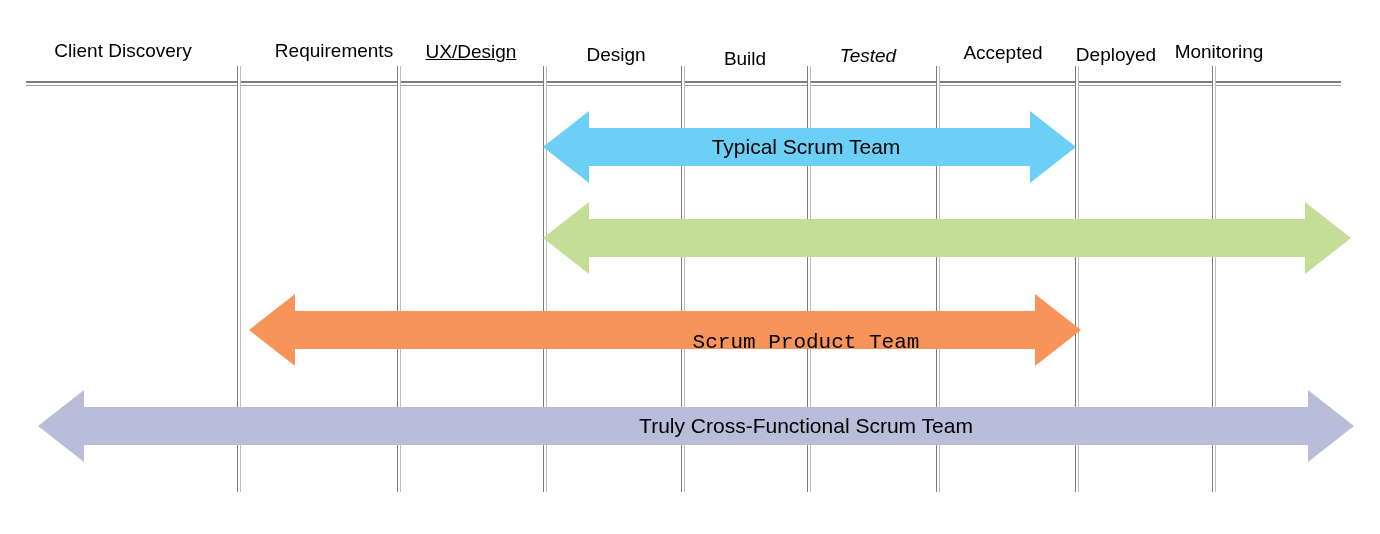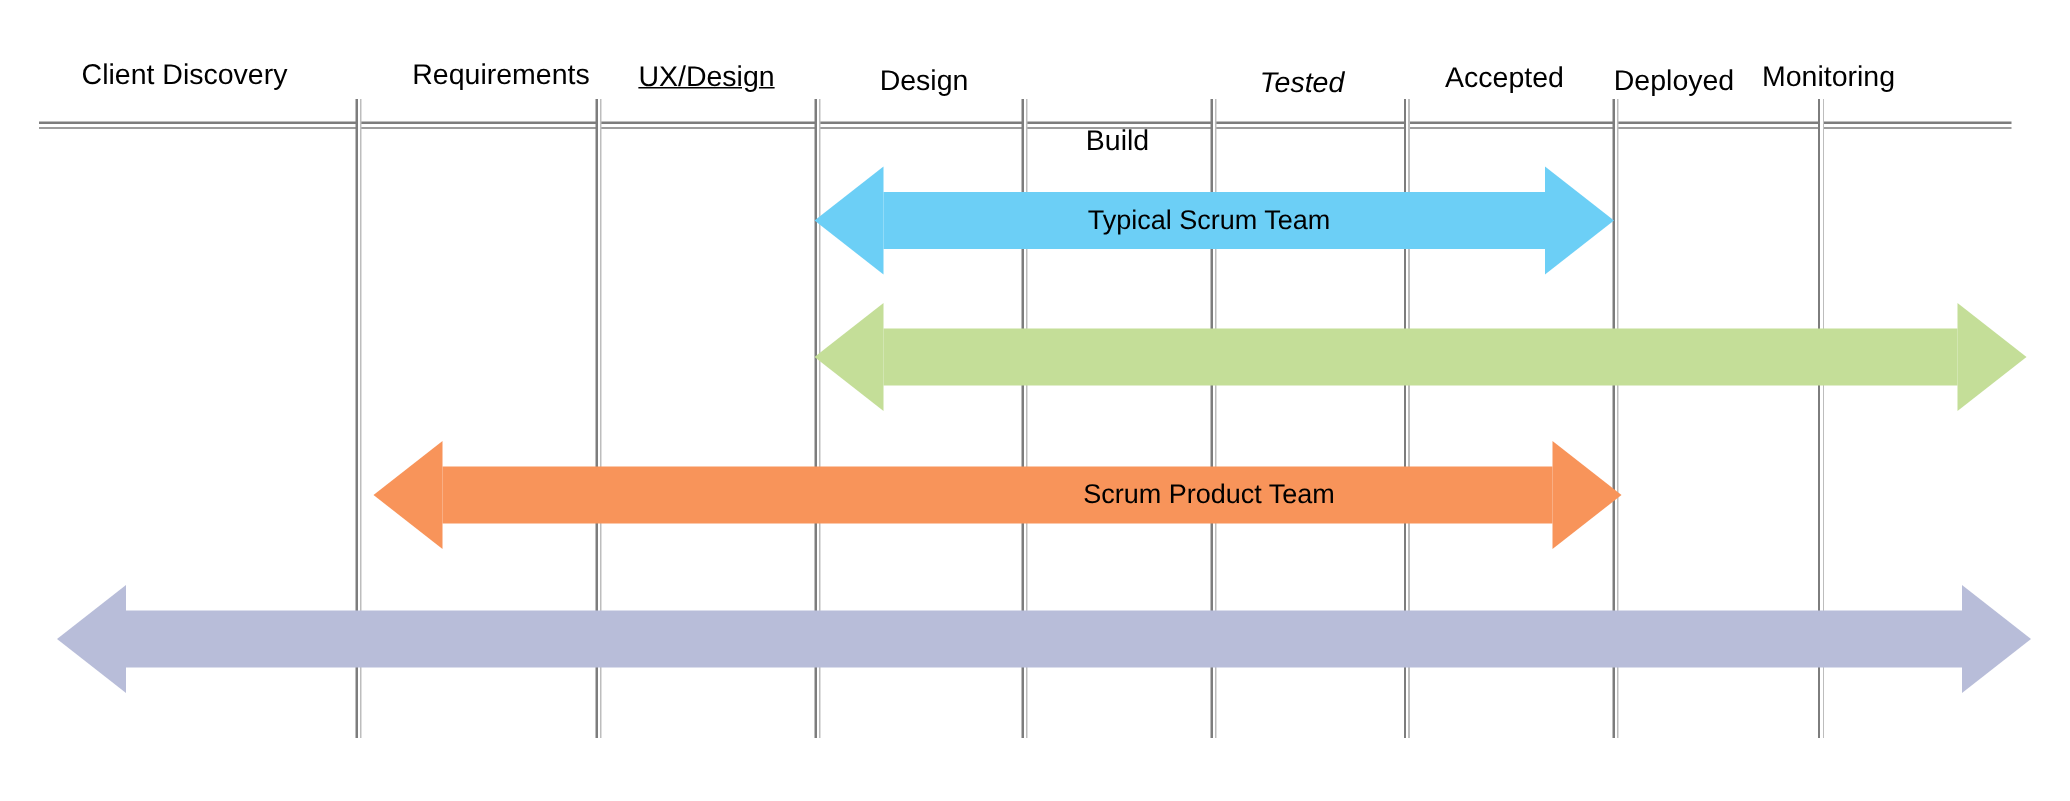--- a/index.html
+++ b/index.html
@@ -70,35 +70,35 @@
     border-left-style: solid;
   }
   .arrow .shaft {
     flex: 1 1 auto;
     height: 38px;
   }
   .arrow-label {
     position: absolute;
     transform: translate(-50%, -50%);
     white-space: nowrap;
-    font-size: 18px;
+    font-size: 21px;
     color: #000000;
     z-index: 3;
   }
 </style>
 </head>
 <body>
 
 <div class="canvas">
   <div class="header-rule"></div>
 <div class="col-header" style="left: 123px; top: 40px;">Client Discovery</div>
     <div class="col-header" style="left: 334px; top: 40px;">Requirements</div>
     <div class="col-header" style="left: 471px; top: 41px; text-decoration: underline;">UX/Design</div>
     <div class="col-header" style="left: 616px; top: 44px;">Design</div>
-    <div class="col-header" style="left: 745px; top: 48px; margin-top: 36px;">Build</div>
+    <div class="col-header" style="left: 745px; top: 48px;">Build</div>
     <div class="col-header" style="left: 868px; top: 45px; font-style: italic;">Tested</div>
     <div class="col-header" style="left: 1003px; top: 42px;">Accepted</div>
     <div class="col-header" style="left: 1116px; top: 44px;">Deployed</div>
     <div class="col-header" style="left: 1219px; top: 41px;">Monitoring</div>
     <div class="vline" style="left: 237px;"></div>
     <div class="vline" style="left: 397px;"></div>
     <div class="vline" style="left: 543px;"></div>
     <div class="vline" style="left: 681px;"></div>
     <div class="vline" style="left: 807px;"></div>
     <div class="vline" style="left: 936px;"></div>
@@ -113,19 +113,20 @@
     <div class="arrow" style="left: 543px; top: 202px; width: 808px;">
       <div class="head-left" style="border-right-color: rgb(196, 222, 152);"></div>
       <div class="shaft" style="background: rgb(196, 222, 152);"></div>
       <div class="head-right" style="border-left-color: rgb(196, 222, 152);"></div>
     </div>
     <div class="arrow" style="left: 249px; top: 294px; width: 832px;">
       <div class="head-left" style="border-right-color: rgb(248, 148, 90);"></div>
       <div class="shaft" style="background: rgb(248, 148, 90);"></div>
       <div class="head-right" style="border-left-color: rgb(248, 148, 90);"></div>
     </div>
-    <div class="arrow-label" style="left: 806px; top: 330px;">Scrum Product Team</div>
+    <div class="arrow-label" style="left: 806px; top: 342px; font-family: Liberation Mono, monospace;">Scrum Product Team</div>
     <div class="arrow" style="left: 38px; top: 390px; width: 1316px;">
       <div class="head-left" style="border-right-color: rgb(184, 189, 217);"></div>
       <div class="shaft" style="background: rgb(184, 189, 217);"></div>
       <div class="head-right" style="border-left-color: rgb(184, 189, 217);"></div>
     </div>
+    <div class="arrow-label" style="left: 806px; top: 426px;">Truly Cross-Functional Scrum Team</div>
   </div>
 
 </body></html>

